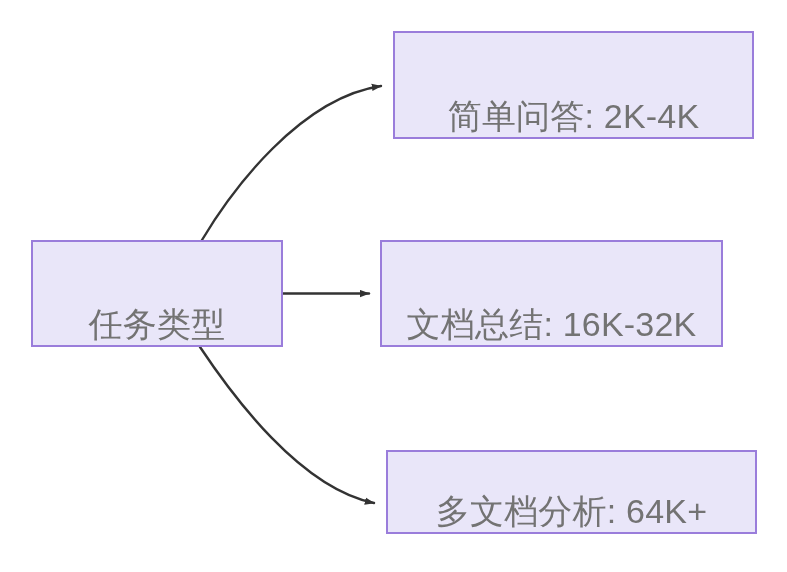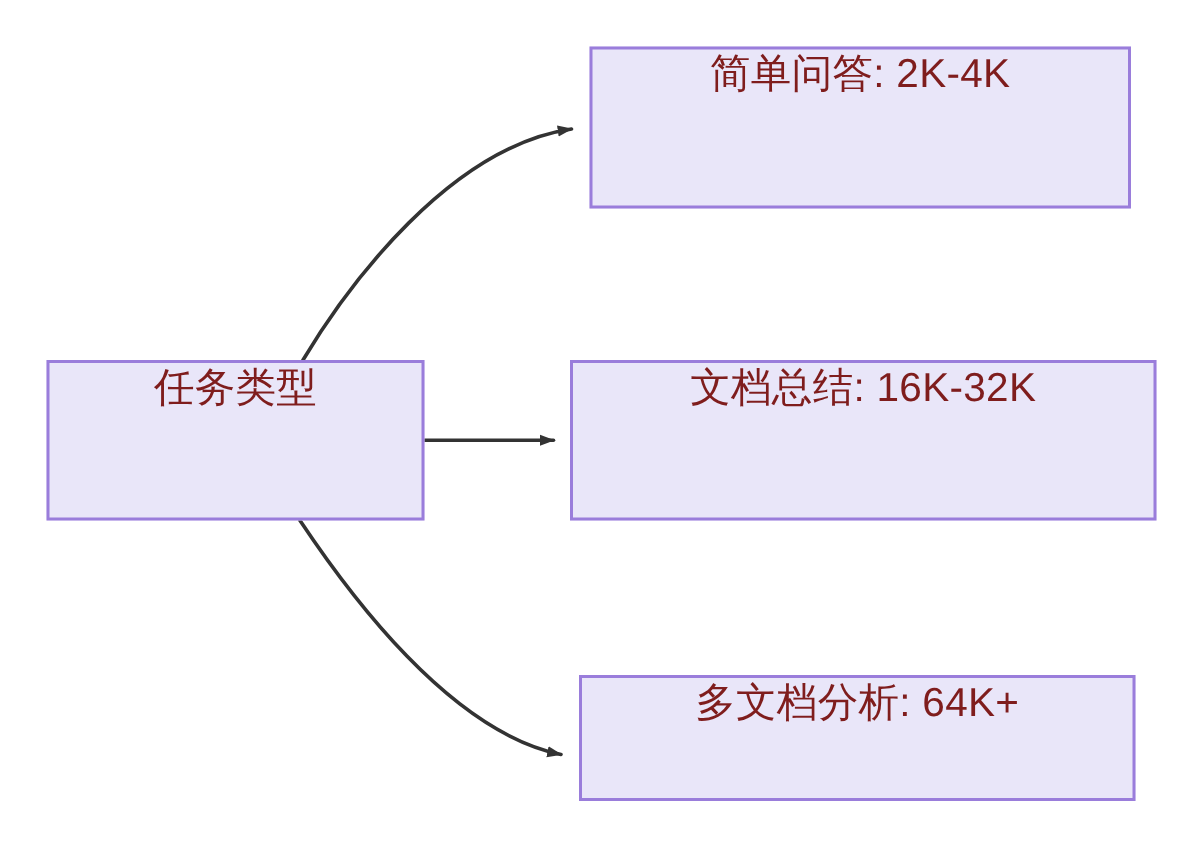--- a/index.html
+++ b/index.html
@@ -22,34 +22,34 @@
     width: 787px;
     height: 572px;
     pointer-events: none;
   }
   .node {
     position: absolute;
     box-sizing: border-box;
     background: #e9e6f9;
     border: 2px solid #9a7ddb;
     display: flex;
-    align-items: flex-start;
+    align-items: flex-end;
     justify-content: center;
-    color: #7f1d1d;
-    font-size: 27px;
+    color: #737373;
+    font-size: 34px;
     line-height: 1.2;
     white-space: nowrap;
     letter-spacing: 0.2px;
   }
   .node-label {
     display: block;
   }
   #node-source  { left: 31px;  top: 240px; width: 252px; height: 107px; }
   #node-simple  { left: 393px; top: 31px;  width: 361px; height: 108px; }
-  #node-summary { left: 380px; top: 240px; width: 391px; height: 107px; }
+  #node-summary { left: 380px; top: 240px; width: 343px; height: 107px; }
   #node-multi   { left: 386px; top: 450px; width: 371px; height: 84px; }
 </style>
 </head>
 <body>
 
 <div id="diagram-root">
 
   <svg class="edge-layer" viewBox="0 0 787 572" width="787" height="572" xmlns="http://www.w3.org/2000/svg">
     <defs>
       <marker id="arrowhead" markerWidth="10" markerHeight="8" refX="9.2" refY="4" orient="auto" markerUnits="userSpaceOnUse">

